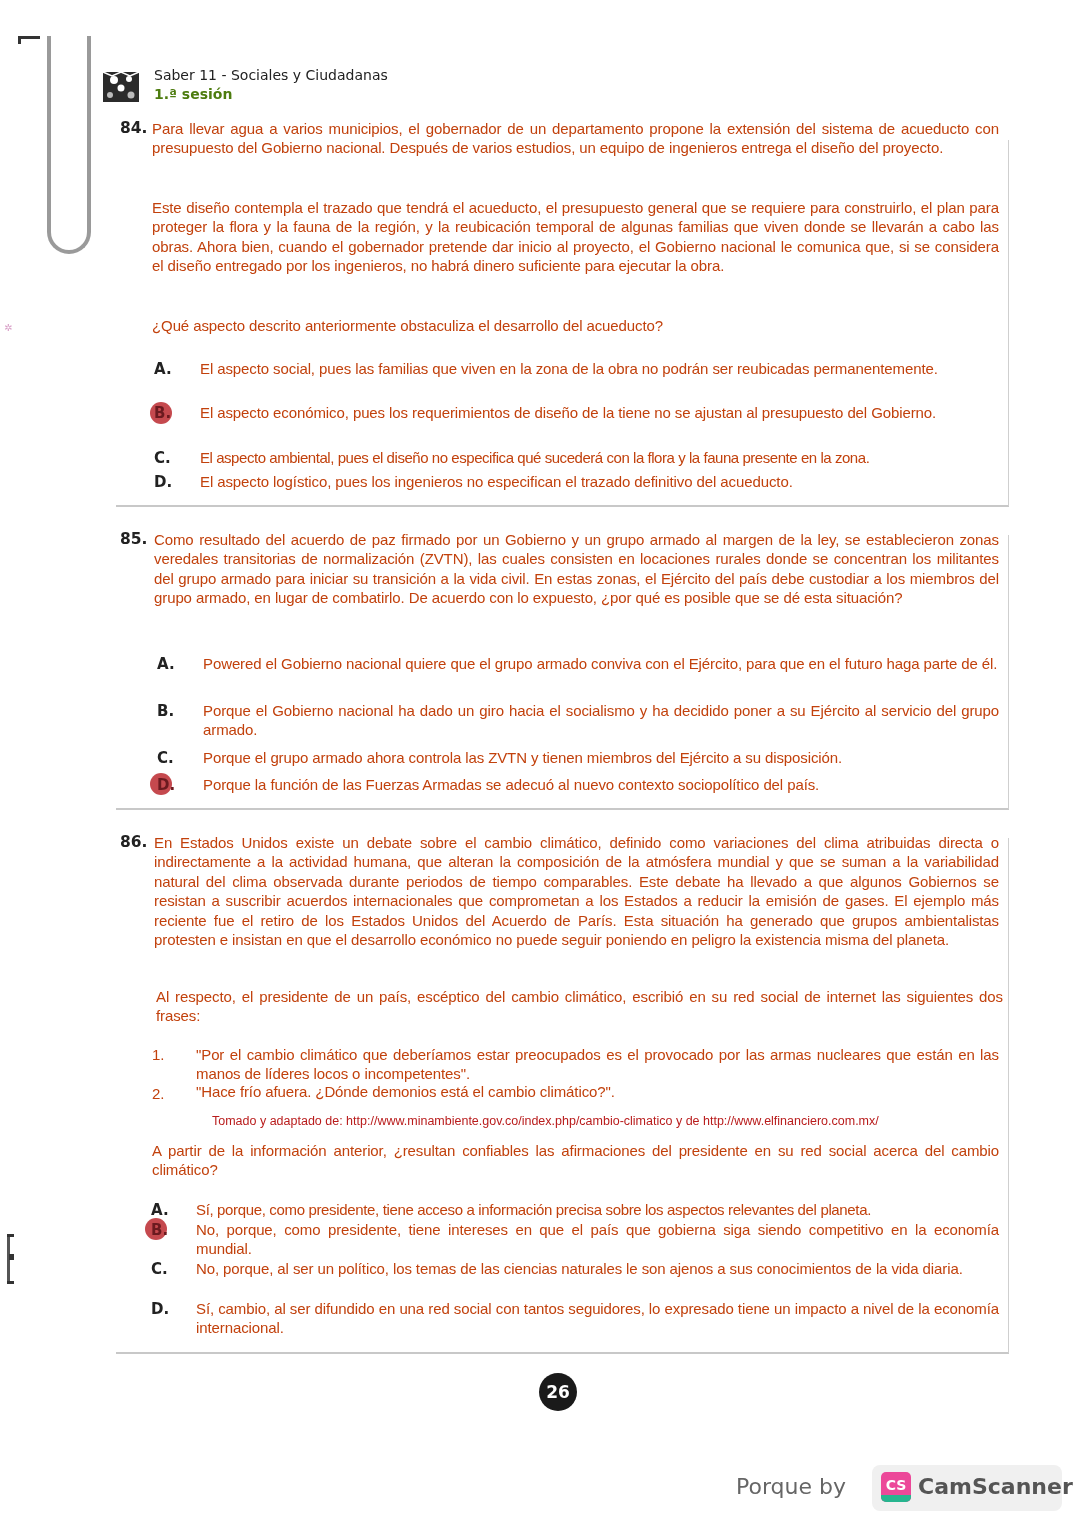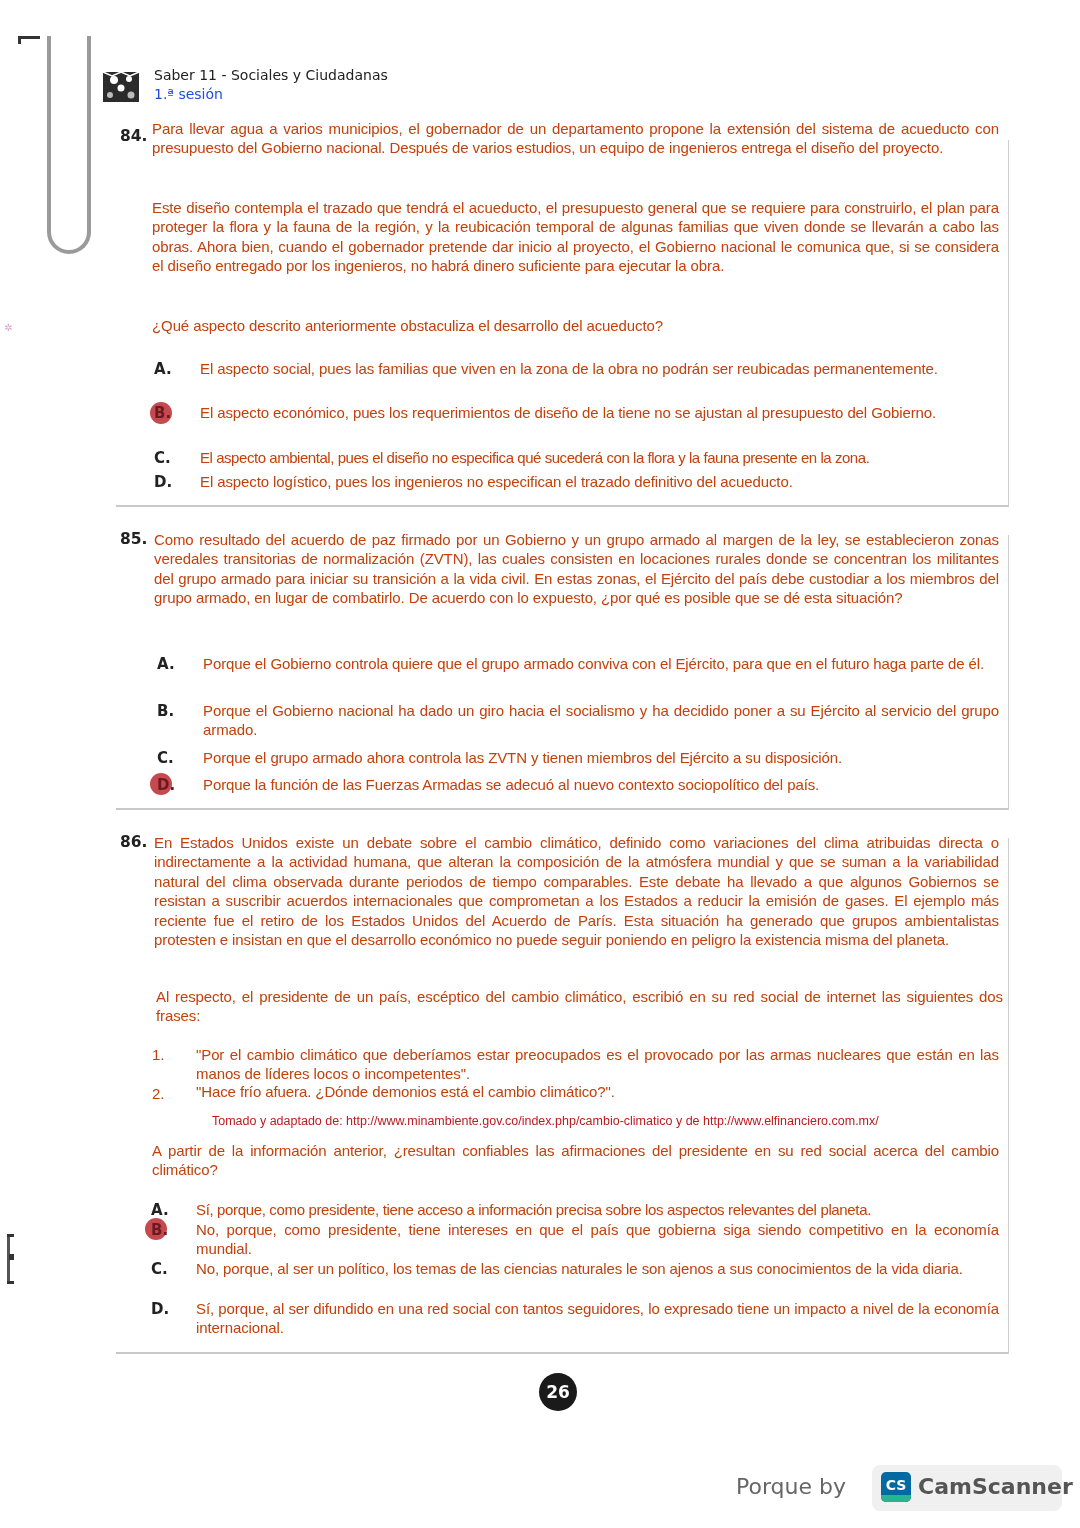--- a/index.html
+++ b/index.html
@@ -23,21 +23,21 @@
   .tl-mark2 { left: 18px; top: 36px; width: 3px; height: 8px; background: #333; }
   .left-bracket { left: 7px; top: 1234px; width: 3px; height: 50px; background: #555; }
   .lb-t { left: 7px; top: 1234px; width: 7px; height: 3px; background: #333; }
   .lb-m { left: 9px; top: 1254px; width: 5px; height: 6px; background: #333; }
   .lb-b { left: 7px; top: 1281px; width: 7px; height: 3px; background: #333; }
   .smudge { left: 4px; top: 322px; width: 14px; height: 24px; color: #d9a0c8; font-size: 10px; }
 
   
   .logo { left: 102px; top: 70px; width: 38px; height: 34px; }
   .hdr-title { left: 154px; top: 66px; font-size: 14px; color: #222; line-height: 19px; }
-  .hdr-sub { left: 154px; top: 85px; font-size: 14px; color: #1d4ed8; line-height: 19px; }
+  .hdr-sub { left: 154px; top: 85px; font-size: 14px; color: #4d7c0f; line-height: 19px; font-weight: bold; }
 
   
   .qnum { position: absolute; font-weight: bold; font-size: 15.5px; color: #222; }
   .para {
     position: absolute; font-size: 15px; line-height: 19.4px; color: #c2410c;
     text-align: justify; font-family: "Liberation Sans", sans-serif; letter-spacing: -0.1px;
   }
   .opt-letter { position: absolute; font-weight: bold; font-size: 15px; color: #222; }
   .marker {
     position: absolute; width: 22px; height: 22px; border-radius: 50%;
@@ -53,21 +53,21 @@
     background: #1a1a1a; color: #fff; font-weight: bold; font-size: 17px;
     text-align: center; line-height: 38px;
   }
   .powered { left: 736px; top: 1474px; font-size: 22px; color: #666; font-family: "DejaVu Sans", sans-serif; }
   .cs-badge {
     left: 872px; top: 1465px; width: 190px; height: 46px; border-radius: 8px;
     background: #f0f0f0;
   }
   .cs-logo {
     left: 881px; top: 1472px; width: 30px; height: 30px; border-radius: 5px;
-    background: #0369a1; color: #fff; font-weight: bold; font-size: 14px;
+    background: #ec4899; color: #fff; font-weight: bold; font-size: 14px;
     text-align: center; line-height: 26px; overflow: hidden;
   }
   .cs-logo::after {
     content: ""; position: absolute; left: 0; bottom: 0; width: 30px; height: 7px; background: #27b58f;
   }
   .cs-name { left: 918px; top: 1474px; font-size: 22px; color: #555; font-weight: bold; }
 </style>
 </head>
 <body>
 
@@ -86,21 +86,21 @@
   <circle cx="27" cy="9" r="3" fill="#fff"></circle>
   <circle cx="19" cy="18" r="3.5" fill="#fff"></circle>
   <circle cx="8" cy="25" r="3" fill="#bbb"></circle>
   <circle cx="29" cy="25" r="3.5" fill="#bbb"></circle>
   <path d="M1 2 L10 6 L19 2 L28 6 L37 2" stroke="#fff" stroke-width="1.5" fill="none"></path>
 </svg>
 <div class="abs hdr-title">Saber 11 - Sociales y Ciudadanas</div>
 <div class="abs hdr-sub">1.ª sesión</div>
 
 <section>
-  <div class="qnum" style="left:120px; top:119px;margin-top:8px;">84.</div>
+  <div class="qnum" style="left:120px; top:119px;">84.</div>
   <div class="para" style="left:152px; top:119px; width:847px;">Para llevar agua a varios municipios, el gobernador de un departamento propone la extensión del sistema de acueducto con presupuesto del Gobierno nacional. Después de varios estudios, un equipo de ingenieros entrega el diseño del proyecto.</div>
   <div class="para" style="left:152px; top:198px; width:847px;">Este diseño contempla el trazado que tendrá el acueducto, el presupuesto general que se requiere para construirlo, el plan para proteger la flora y la fauna de la región, y la reubicación temporal de algunas familias que viven donde se llevarán a cabo las obras. Ahora bien, cuando el gobernador pretende dar inicio al proyecto, el Gobierno nacional le comunica que, si se considera el diseño entregado por los ingenieros, no habrá dinero suficiente para ejecutar la obra.</div>
   <div class="para" style="left:152px; top:316px; width:847px;">¿Qué aspecto descrito anteriormente obstaculiza el desarrollo del acueducto?</div>
 
   <div class="opt-letter" style="left:154px; top:360px;">A.</div>
   <div class="para" style="left:200px; top:359px; width:799px;">El aspecto social, pues las familias que viven en la zona de la obra no podrán ser reubicadas permanentemente.</div>
 
   <div class="marker" style="left:150px; top:402px;"></div>
   <div class="opt-letter" style="left:154px; top:404px; color:#6b1a1f;">B.</div>
   <div class="para" style="left:200px; top:403px; width:799px;">El aspecto económico, pues los requerimientos de diseño de la tiene no se ajustan al presupuesto del Gobierno.</div>
@@ -112,21 +112,21 @@
   <div class="para" style="left:200px; top:472px; width:799px;">El aspecto logístico, pues los ingenieros no especifican el trazado definitivo del acueducto.</div>
 </section>
 <div class="rule" style="left:116px; top:505px; width:893px;"></div>
 <div class="vrule" style="left:1008px; top:140px; height:366px;"></div>
 
 <section>
   <div class="qnum" style="left:120px; top:530px;">85.</div>
   <div class="para" style="left:154px; top:530px; width:845px;">Como resultado del acuerdo de paz firmado por un Gobierno y un grupo armado al margen de la ley, se establecieron zonas veredales transitorias de normalización (ZVTN), las cuales consisten en locaciones rurales donde se concentran los militantes del grupo armado para iniciar su transición a la vida civil. En estas zonas, el Ejército del país debe custodiar a los miembros del grupo armado, en lugar de combatirlo. De acuerdo con lo expuesto, ¿por qué es posible que se dé esta situación?</div>
 
   <div class="opt-letter" style="left:157px; top:655px;">A.</div>
-  <div class="para" style="left:203px; top:654px; width:796px;">Porque el Gobierno controla quiere que el grupo armado conviva con el Ejército, para que en el futuro haga parte de él.</div>
+  <div class="para" style="left:203px; top:654px; width:796px;">Powered el Gobierno nacional quiere que el grupo armado conviva con el Ejército, para que en el futuro haga parte de él.</div>
 
   <div class="opt-letter" style="left:157px; top:702px;">B.</div>
   <div class="para" style="left:203px; top:701px; width:796px;">Porque el Gobierno nacional ha dado un giro hacia el socialismo y ha decidido poner a su Ejército al servicio del grupo armado.</div>
 
   <div class="opt-letter" style="left:157px; top:749px;">C.</div>
   <div class="para" style="left:203px; top:748px; width:796px;">Porque el grupo armado ahora controla las ZVTN y tienen miembros del Ejército a su disposición.</div>
 
   <div class="marker" style="left:150px; top:773px;"></div>
   <div class="opt-letter" style="left:157px; top:776px; color:#6b1a1f;">D.</div>
   <div class="para" style="left:203px; top:775px; width:796px;">Porque la función de las Fuerzas Armadas se adecuó al nuevo contexto sociopolítico del país.</div>
@@ -152,21 +152,21 @@
   <div class="para" style="left:196px; top:1200px; width:814px; letter-spacing:-0.35px;">Sí, porque, como presidente, tiene acceso a información precisa sobre los aspectos relevantes del planeta.</div>
 
   <div class="marker" style="left:145px; top:1218px;"></div>
   <div class="opt-letter" style="left:151px; top:1221px; color:#6b1a1f;">B.</div>
   <div class="para" style="left:196px; top:1220px; width:803px;">No, porque, como presidente, tiene intereses en que el país que gobierna siga siendo competitivo en la economía mundial.</div>
 
   <div class="opt-letter" style="left:151px; top:1260px;">C.</div>
   <div class="para" style="left:196px; top:1259px; width:803px;">No, porque, al ser un político, los temas de las ciencias naturales le son ajenos a sus conocimientos de la vida diaria.</div>
 
   <div class="opt-letter" style="left:151px; top:1300px;">D.</div>
-  <div class="para" style="left:196px; top:1299px; width:803px;">Sí, porque, al ser difundido en una red social con tantos seguidores, lo expresado tiene un impacto a nivel de la economía internacional.</div>
+  <div class="para" style="left:196px; top:1299px; width:803px;">Sí, cambio, al ser difundido en una red social con tantos seguidores, lo expresado tiene un impacto a nivel de la economía internacional.</div>
 </section>
 <div class="rule" style="left:116px; top:1352px; width:893px;"></div>
 <div class="vrule" style="left:1008px; top:838px; height:515px;"></div>
 
 <div class="abs page-num">26</div>
 <div class="abs powered">Porque by</div>
 <div class="abs cs-badge"></div>
 <div class="abs cs-logo">CS</div>
 <div class="abs cs-name">CamScanner</div>
 

